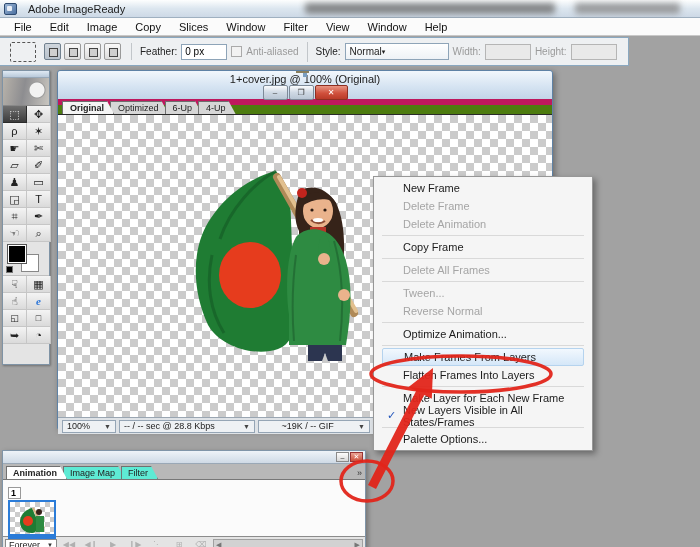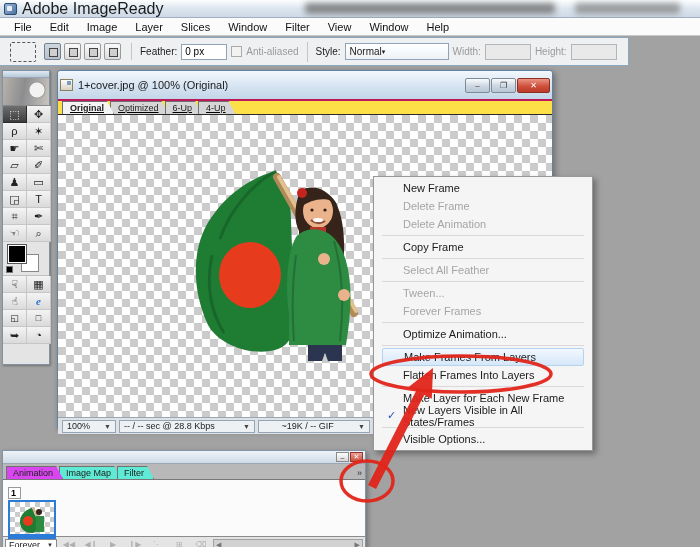--- a/index.html
+++ b/index.html
@@ -8,21 +8,21 @@
   body { background:#a2a2a2; position:relative; }
 
   
   .titlebar { position:absolute; left:0; top:0; width:700px; height:18px;
     background:linear-gradient(#fdfefe,#dce6ef 50%,#cdd9e6); border-bottom:1px solid #9fb0c0;
     display:flex; align-items:center; padding-left:4px; }
   .titlebar .app-icon { width:13px; height:12px; background:linear-gradient(135deg,#9db7d6,#4a6fa0);
     border:1px solid #2d4a70; border-radius:2px; margin-right:5px; position:relative; }
   .titlebar .app-icon::after{ content:""; position:absolute; left:2px; top:2px; width:5px; height:5px;
     background:#e8eef6; border-radius:1px;}
-  .titlebar .title-text { font-size:16px; color:#1c1c1c; }
+  .titlebar .title-text { font-size:11px; color:#1c1c1c;margin-left:6px; }
   .censor { position:absolute; top:3px; height:11px; background:#6f6f6f; filter:blur(3px); opacity:.8; border-radius:2px;}
   .censor.c1{ left:305px; width:250px;} .censor.c2{ left:575px; width:105px; background:#8a8a8a;}
 
   
   .menubar { position:absolute; left:0; top:18px; width:700px; height:18px; background:#fbfbfb;
     border-bottom:1px solid #c8c8c8; display:flex; align-items:center; padding-left:6px; gap:2px;}
   .menubar .mitem { font-size:11px; color:#111; padding:2px 8px; cursor:default;}
 
   
   .optionsbar { position:absolute; left:0; top:37px; width:629px; height:29px; background:#eef0f2;
@@ -59,32 +59,32 @@
   .swatch-bg{ position:absolute; left:18px; top:12px; width:18px; height:18px; background:#fff; border:1px solid #888;}
   .swatch-mini{ position:absolute; left:3px; top:24px; width:7px; height:7px; background:#000; border:1px solid #777;}
   .tool-cell.small-row{ font-size:9px;}
   .ie-e{ color:#2a74d8; font-style:italic; font-weight:bold; font-family:"Liberation Serif",serif;}
 
   
   .docwin { position:absolute; left:57px; top:70px; width:496px; height:359px;
     border:1px solid #5f82a5; border-radius:3px 3px 0 0; background:#c3d5e8;
     box-shadow:2px 2px 6px rgba(0,0,0,.35);}
   .doc-titlebar{ height:28px; display:flex; align-items:center; padding:0 2px;
-    background:linear-gradient(#f2f7fc,#d6e4f2 55%,#c3d5e8); border-radius:3px 3px 0 0;}
+    background:linear-gradient(#f2f7fc,#d6e4f2 55%,#c3d5e8); border-radius:3px 3px 0 0;flex-direction:column;}
   .doc-icon{ width:13px; height:12px; background:linear-gradient(#fdfdfd,#d8d2c2); border:1px solid #8a7f5e;
     margin-right:5px; position:relative;}
   .doc-icon::after{ content:""; position:absolute; right:1px; top:1px; width:4px; height:4px; background:#7a9ec0;}
   .doc-title{ font-size:11px; color:#1a1a1a; flex:1;}
   .win-btns{ display:flex; gap:1px;}
   .win-btn{ width:25px; height:15px; border:1px solid #7d8a98; border-radius:2px;
     background:linear-gradient(#fbfcfd,#cfd9e4 50%,#b9c6d4); font-size:8px; display:flex; align-items:center;
     justify-content:center; color:#333;}
   .win-btn.close{ background:linear-gradient(#e89684,#d0503c 55%,#b93a28); color:#fff; width:33px; border-color:#8e2f22;}
-  .doc-tabs{ height:15px; background:#fde047; display:flex; align-items:flex-end; padding-left:4px;
-    border-top:2px solid #be185d;text-decoration:underline; }
+  .doc-tabs{ height:15px; background:#4d7c0f; display:flex; align-items:flex-end; padding-left:4px;
+    border-top:6px solid #be185d; }
   .dtab{ font-size:9px; padding:1px 9px 1px 7px; background:#d6d6d6; color:#222; border:1px solid #6e6e6e;
     border-bottom:none; clip-path:polygon(0 0, calc(100% - 7px) 0, 100% 100%, 0 100%); margin-right:-4px;}
   .dtab.active{ background:#f4f4f4; font-weight:bold; z-index:2; position:relative;}
   .canvas{ position:relative; height:303px; border-top:1px solid #2a2a2a; background-color:#fff;
     background-image:linear-gradient(45deg,#cbcbcb 25%,transparent 25%,transparent 75%,#cbcbcb 75%),
       linear-gradient(45deg,#cbcbcb 25%,transparent 25%,transparent 75%,#cbcbcb 75%);
     background-size:16px 16px; background-position:0 0,8px 8px; overflow:hidden;}
   .doc-status{ height:17px; background:#dfe3e7; border-top:1px solid #9aa6b2; display:flex; align-items:center;
     gap:3px; padding-left:4px;}
   .status-box{ height:13px; border:1px solid #95a5b5; background:#eef1f4; font-size:9px; color:#222;
@@ -105,21 +105,21 @@
   .anim { position:absolute; left:2px; top:450px; width:364px; height:120px; background:#ececec;
     border:1px solid #8095a8; box-shadow:2px 2px 5px rgba(0,0,0,.3); z-index:5;}
   .anim-titlebar{ height:13px; background:linear-gradient(#eef3f8,#cfdae6); border-bottom:1px solid #9aa8b6;
     display:flex; justify-content:flex-end; align-items:center; gap:1px; padding-right:2px;}
   .pal-btn{ width:13px; height:10px; font-size:7px; display:flex; align-items:center; justify-content:center;
     border:1px solid #8a8a8a; background:linear-gradient(#fcfcfc,#d8d8d8); color:#333;}
   .pal-btn.close{ background:linear-gradient(#e9a193,#cc4f3a); color:#fff; border-color:#933;}
   .anim-tabs{ height:15px; background:#b8b8b8; display:flex; align-items:flex-end; padding-left:3px; position:relative;}
   .atab{ font-size:9px; padding:1px 9px 1px 6px; background:#5eead4; color:#222; border:1px solid #707070;
     border-bottom:none; clip-path:polygon(0 0, calc(100% - 7px) 0, 100% 100%, 0 100%); margin-right:-4px;}
-  .atab.active{ background:#d946ef; font-weight:normal; z-index:2; position:relative;}
+  .atab.active{ background:#ffffff; font-weight:bold; z-index:2; position:relative;}
   .flyout{ position:absolute; right:4px; bottom:1px; font-size:9px; color:#333; letter-spacing:-1px;}
   .anim-body{ height:57px; background:#fbfbfb; border-top:1px solid #777; padding:2px 0 0 5px; display:flex;}
   .frame-cell{ width:52px;}
   .frame-num{ font-size:9px; font-weight:bold; background:#fff; border:1px solid #999; display:inline-block;
     padding:0 4px 0 2px; margin-bottom:-1px;}
   .frame-thumb{ width:48px; height:36px; border:2px solid #2b7cd8; background-color:#fff;
     background-image:linear-gradient(45deg,#ccc 25%,transparent 25%,transparent 75%,#ccc 75%),
       linear-gradient(45deg,#ccc 25%,transparent 25%,transparent 75%,#ccc 75%);
     background-size:10px 10px; background-position:0 0,5px 5px; position:relative; overflow:hidden;}
   .frame-delay{ width:48px; height:12px; background:#2b7cd8; color:#fff; font-size:8px; display:flex;
@@ -142,21 +142,21 @@
   <div class="app-icon"></div>
   <div class="title-text">Adobe ImageReady</div>
   <div class="censor c1"></div>
   <div class="censor c2"></div>
 </div>
 
 <div class="menubar">
   <div class="mitem">File</div>
   <div class="mitem">Edit</div>
   <div class="mitem">Image</div>
-  <div class="mitem">Layer</div>
+  <div class="mitem">Copy</div>
   <div class="mitem">Slices</div>
   <div class="mitem">Window</div>
   <div class="mitem">Filter</div>
   <div class="mitem">View</div>
   <div class="mitem">Window</div>
   <div class="mitem">Help</div>
 </div>
 
 <div class="optionsbar">
   <div class="tool-preset"></div>
@@ -342,36 +342,36 @@
   </div>
 </div>
 
 <div class="ctxmenu">
   <div class="mi">New Frame</div>
   <div class="mi disabled">Delete Frame</div>
   <div class="mi disabled">Delete Animation</div>
   <div class="msep"></div>
   <div class="mi">Copy Frame</div>
   <div class="msep"></div>
-  <div class="mi disabled">Select All Feather</div>
+  <div class="mi disabled">Delete All Frames</div>
   <div class="msep"></div>
   <div class="mi disabled">Tween...</div>
-  <div class="mi disabled">Forever Frames</div>
+  <div class="mi disabled">Reverse Normal</div>
   <div class="msep"></div>
   <div class="mi">Optimize Animation...</div>
   <div class="msep"></div>
   <div class="mi hilite">Make Frames From Layers</div>
   <div class="mi">Flatten Frames Into Layers</div>
   <div class="msep"></div>
   <div class="mi">Make Layer for Each New Frame</div>
   <div class="mi">
     <span class="check">✓</span>
     <span>New Layers Visible in All States/Frames</span>
   </div>
   <div class="msep"></div>
-  <div class="mi">Visible Options...</div>
+  <div class="mi">Palette Options...</div>
 </div>
 
 <svg class="annotate" viewBox="0 0 700 547">
   <ellipse cx="461" cy="374" rx="90" ry="18" fill="none" stroke="#e2251a" stroke-width="3.5" opacity="0.95"></ellipse>
   <ellipse cx="367" cy="481" rx="26" ry="20" fill="none" stroke="#e2251a" stroke-width="3.5" opacity="0.95"></ellipse>
   <path fill="#e2251a" opacity="0.95" d="M368,484.9 L416.2,390.8 L408.6,387 L433,368 L431.8,398.8 L424.2,394.9 L376,489.1 Z"></path>
 </svg>
 
 </body></html>

